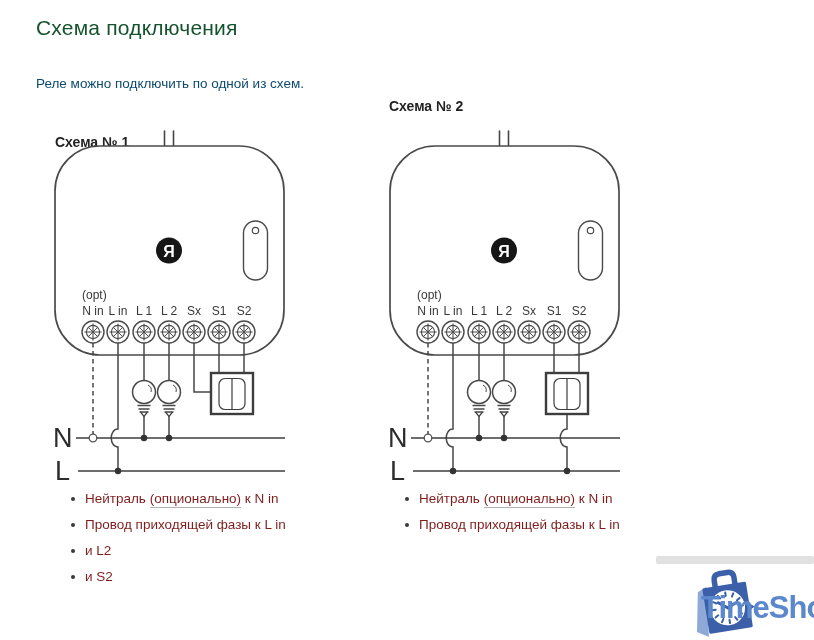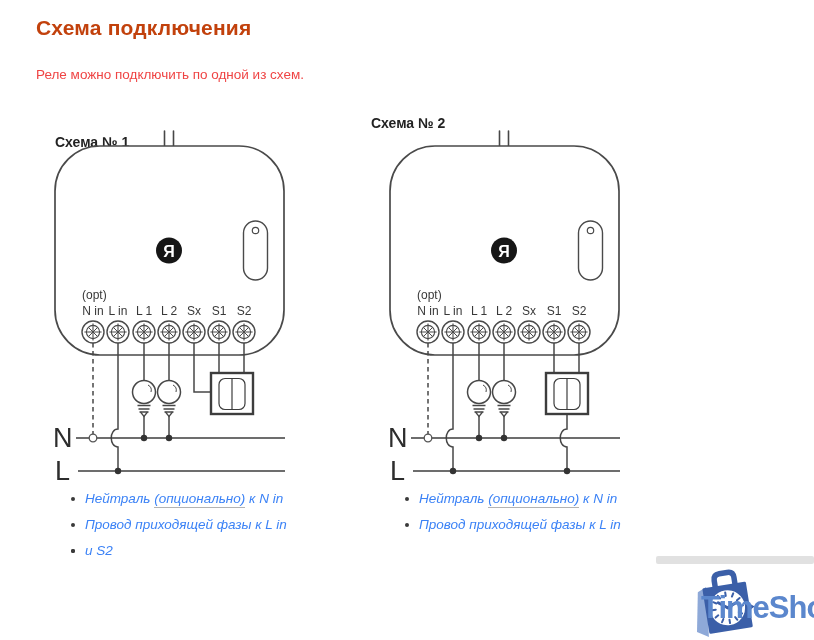--- a/index.html
+++ b/index.html
@@ -1,32 +1,32 @@
 <!DOCTYPE html>
 <html><head>
 <meta charset="utf-8">
 <style>
   html,body{margin:0;padding:0;background:#fff;}
   .page{position:relative;width:814px;height:640px;background:#fff;overflow:hidden;
         font-family:"Liberation Sans",sans-serif;color:#333;}
   .abs{position:absolute;}
-  .page-title{left:36px;top:16px;font-size:21px;font-weight:bold;color:#c2410c;letter-spacing:.2px;}
-  .subtitle{left:36px;top:67px;font-size:13.5px;color:#ef4444;}
+  .page-title{left:36px;top:16px;font-size:21px;font-weight:normal;color:#14532d;letter-spacing:.2px;}
+  .subtitle{left:36px;top:76px;font-size:13.5px;color:#0c4a6e;}
   .scheme-heading{top:98px;font-size:14px;font-weight:bold;color:#222;}
   .scheme-heading.s1{left:55px;margin-top:36px;}
-  .scheme-heading.s2{left:371px;margin-top:17px;}
+  .scheme-heading.s2{left:389px;}
   svg text{font-family:"Liberation Sans",sans-serif;}
   .diagram{position:absolute;top:95px;}
   .diagram.s1{left:36px;}
   .diagram.s2{left:371px;}
   ul.bullets{position:absolute;top:490px;margin:0;padding:0;list-style:none;width:300px;}
   ul.bullets.s1{left:65px;}
   ul.bullets.s2{left:399px;}
   ul.bullets li{position:relative;padding-left:20px;margin-bottom:8px;font-size:13.5px;
-                line-height:18px;color:#3b82f6;font-style:italic;}
+                line-height:18px;color:#7f1d1d;}
   ul.bullets li::before{content:"";position:absolute;left:6px;top:7px;width:4px;height:4px;
                 border-radius:50%;background:#3a3a3a;}
   .bline{white-space:nowrap;}
   .u{border-bottom:1px solid #b3b3b3;padding-bottom:1px;}
   
   .wm-white{left:633px;top:558px;width:181px;height:82px;background:#fff;z-index:5;}
   .wm-band{left:656px;top:556px;width:158px;height:8px;background:#d9d9d9;opacity:.8;
            border-radius:2px;z-index:6;}
   .wm-logo{left:640px;top:566px;width:174px;height:74px;z-index:7;}
   .wm-text{left:701px;top:590px;font-size:31px;font-weight:bold;letter-spacing:-1px;z-index:8;}
@@ -224,20 +224,21 @@
   </svg>
 
   <ul class="bullets s1">
       <li>
         <div class="bline"><span>Нейтраль </span><span class="u">(опционально)</span><span> к N in</span></div>
       </li>
       <li>
         <div class="bline">Провод приходящей фазы к L in</div>
       </li>
       <li>
+        <div class="bline">и L2</div>
       </li>
       <li>
         <div class="bline">и S2</div>
       </li>
     </ul>
   <ul class="bullets s2">
       <li>
         <div class="bline"><span>Нейтраль </span><span class="u">(опционально)</span><span> к N in</span></div>
       </li>
       <li>

